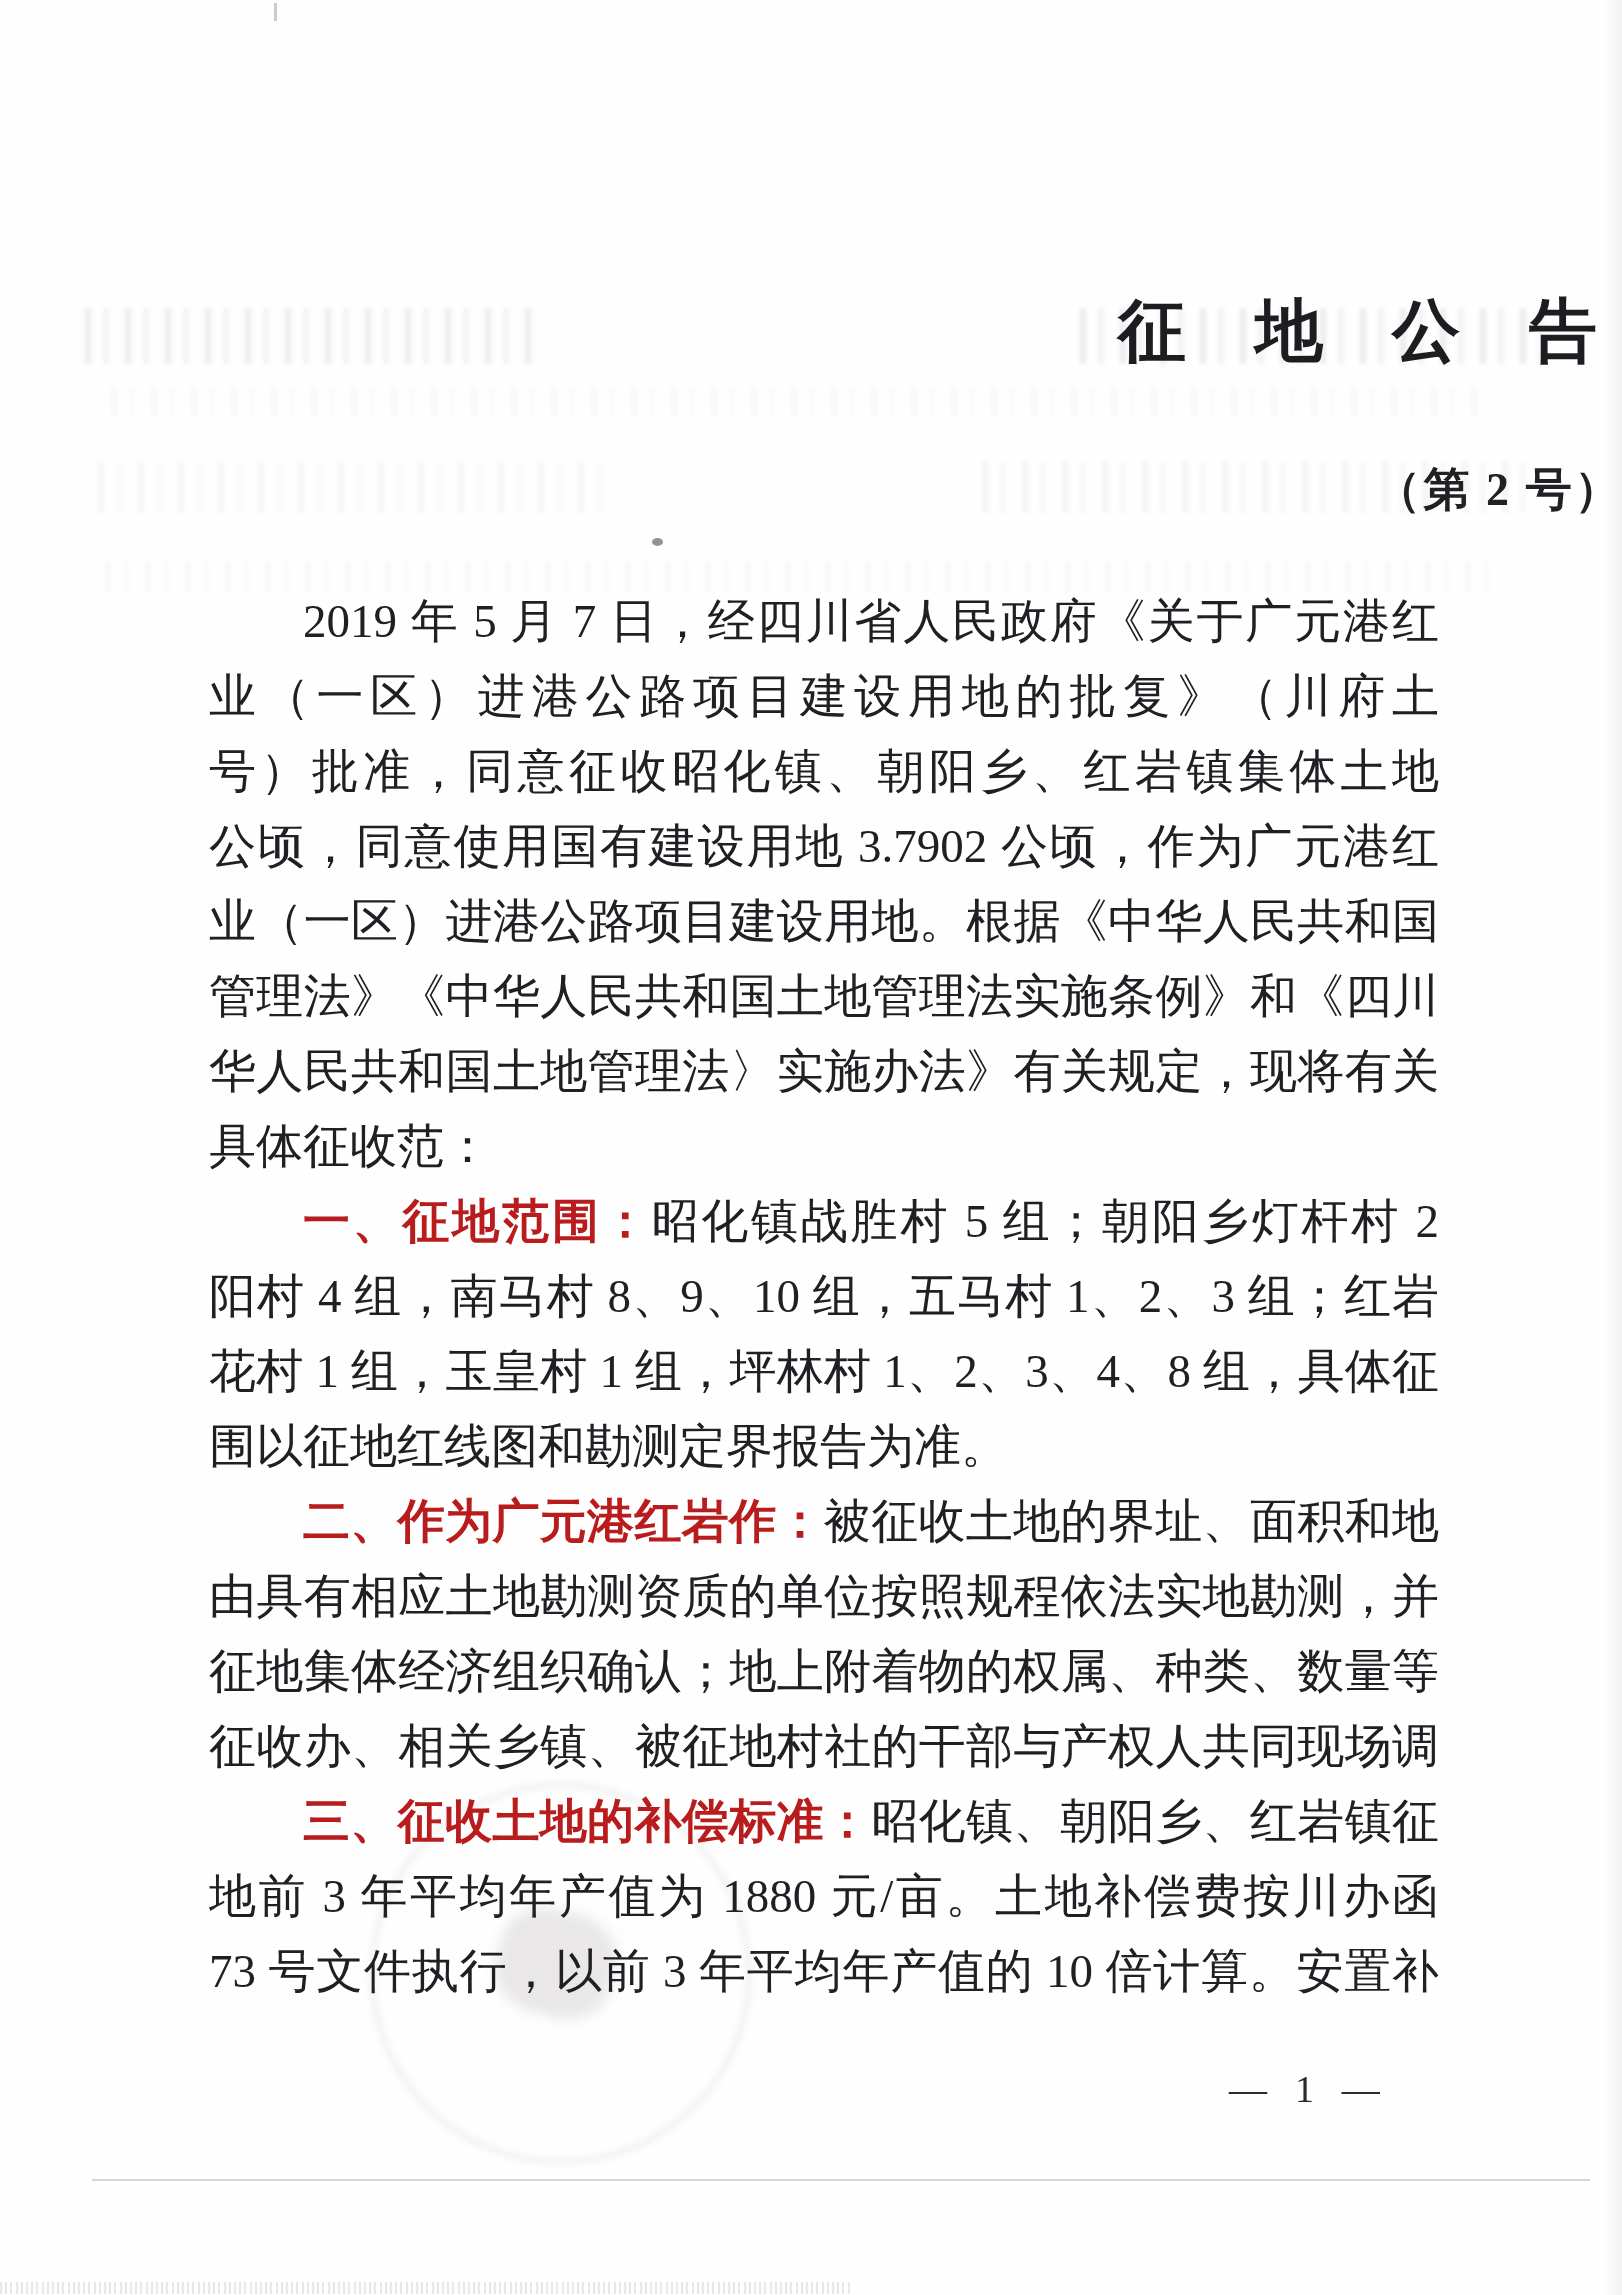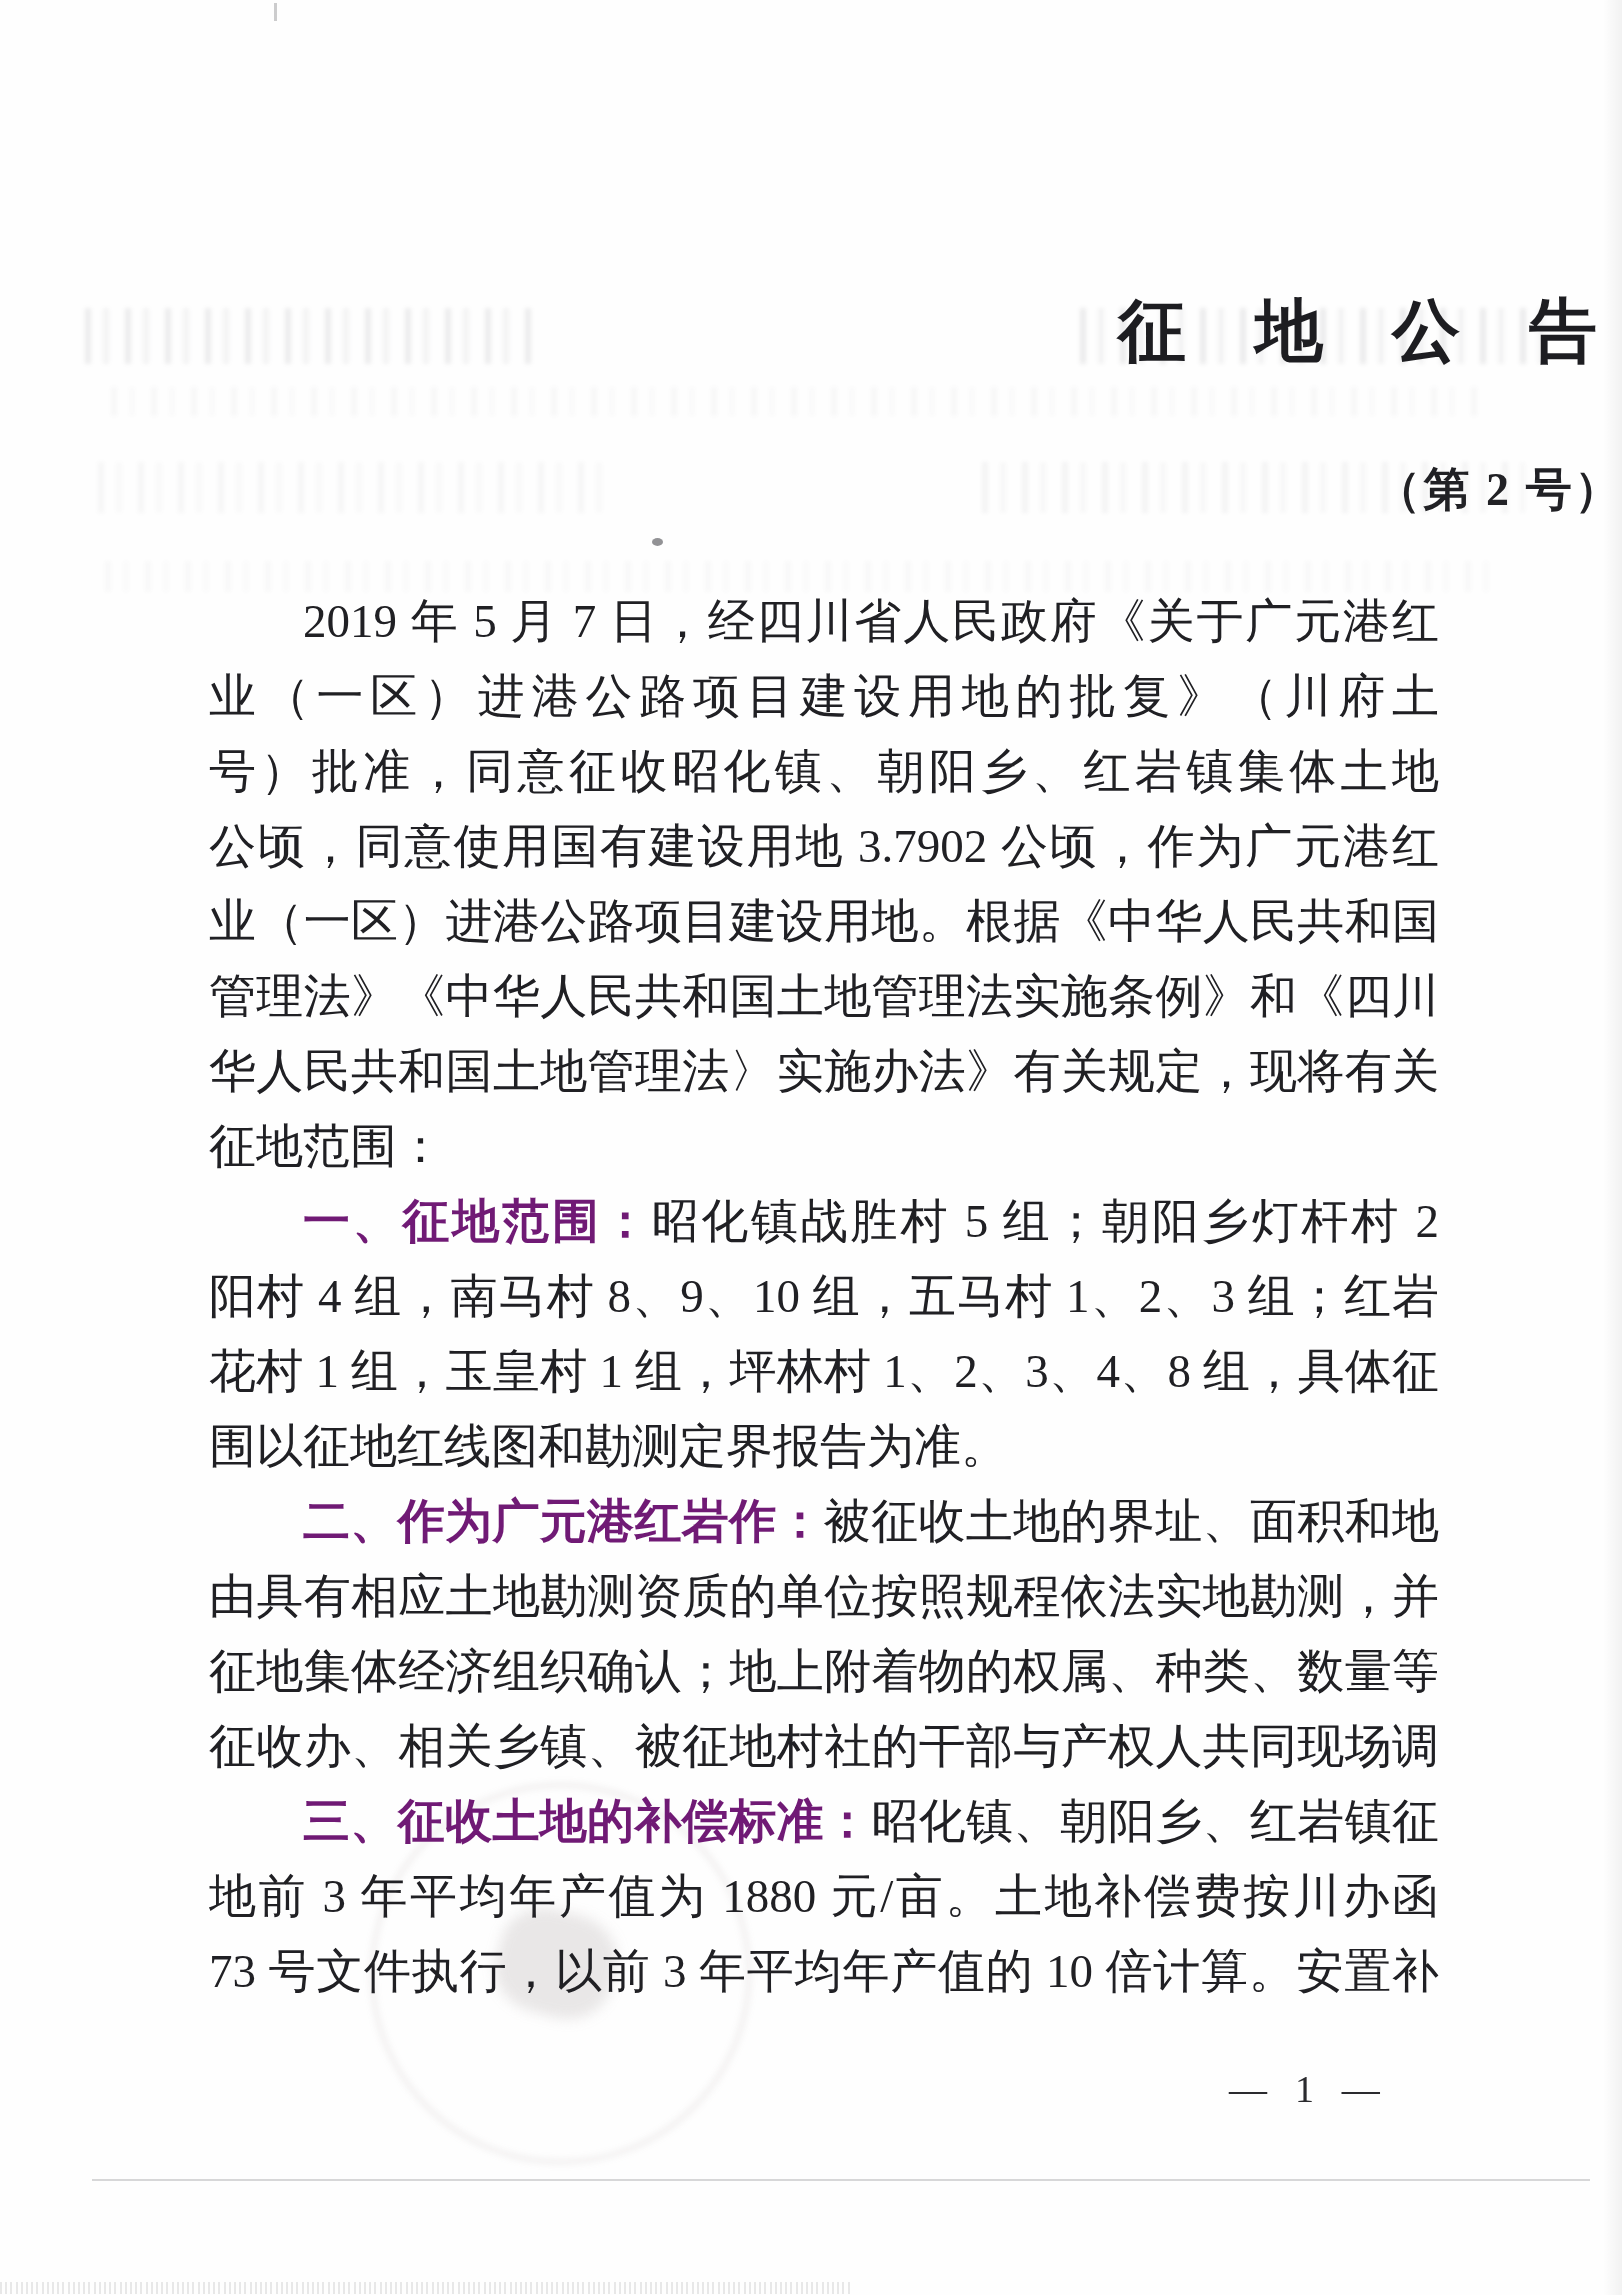--- a/index.html
+++ b/index.html
@@ -26,21 +26,21 @@
   .doc-body{
     position:absolute;left:209px;top:584px;width:1230px;
   }
   .line{
     height:75px;line-height:75px;font-size:47px;
     text-align:justify;text-align-last:justify;text-justify:inter-character;
     overflow:hidden;color:#202024;
   }
   .line.indent{text-indent:94px;}
   .line.para-end{text-align-last:left;}
-  .line b{font-weight:700;color:#701a75;}
+  .line b{font-weight:700;color:#b91c1c;}
   
   .page-number{
     position:absolute;left:1214px;top:2068px;width:190px;
     text-align:center;font-size:38px;line-height:43px;
     letter-spacing:9.2px;color:#2a2a2e;white-space:nowrap;
   }
   
   .ghost-row{
     position:absolute;height:56px;
     background:repeating-linear-gradient(90deg,
@@ -110,21 +110,21 @@
   <div class="doc-subtitle">（第 2 号）</div>
 
   <div class="doc-body">
       <div class="line indent">2019 年 5 月 7 日，经四川省人民政府《关于广元港红岩作</div>
       <div class="line">业（一区）进港公路项目建设用地的批复》（川府土〔2019〕239</div>
       <div class="line">号）批准，同意征收昭化镇、朝阳乡、红岩镇集体土地 20.7628</div>
       <div class="line">公顷，同意使用国有建设用地 3.7902 公顷，作为广元港红岩作</div>
       <div class="line">业（一区）进港公路项目建设用地。根据《中华人民共和国土地</div>
       <div class="line">管理法》《中华人民共和国土地管理法实施条例》和《四川省〈中</div>
       <div class="line">华人民共和国土地管理法〉实施办法》有关规定，现将有关事项</div>
-      <div class="line para-end">征地范围：</div>
+      <div class="line para-end">具体征收范：</div>
       <div class="line indent"><b>一、征地范围：</b>昭化镇战胜村 5 组；朝阳乡灯杆村 2 组，凤</div>
       <div class="line">阳村 4 组，南马村 8、9、10 组，五马村 1、2、3 组；红岩镇百</div>
       <div class="line">花村 1 组，玉皇村 1 组，坪林村 1、2、3、4、8 组，具体征收范</div>
       <div class="line para-end">围以征地红线图和勘测定界报告为准。</div>
       <div class="line indent"><b>二、作为广元港红岩作：</b>被征收土地的界址、面积和地类应</div>
       <div class="line">由具有相应土地勘测资质的单位按照规程依法实地勘测，并经被</div>
       <div class="line">征地集体经济组织确认；地上附着物的权属、种类、数量等由区</div>
       <div class="line">征收办、相关乡镇、被征地村社的干部与产权人共同现场调查登</div>
       <div class="line indent"><b>三、征收土地的补偿标准：</b>昭化镇、朝阳乡、红岩镇征收耕</div>
       <div class="line">地前 3 年平均年产值为 1880 元/亩。土地补偿费按川办函〔2008〕</div>

